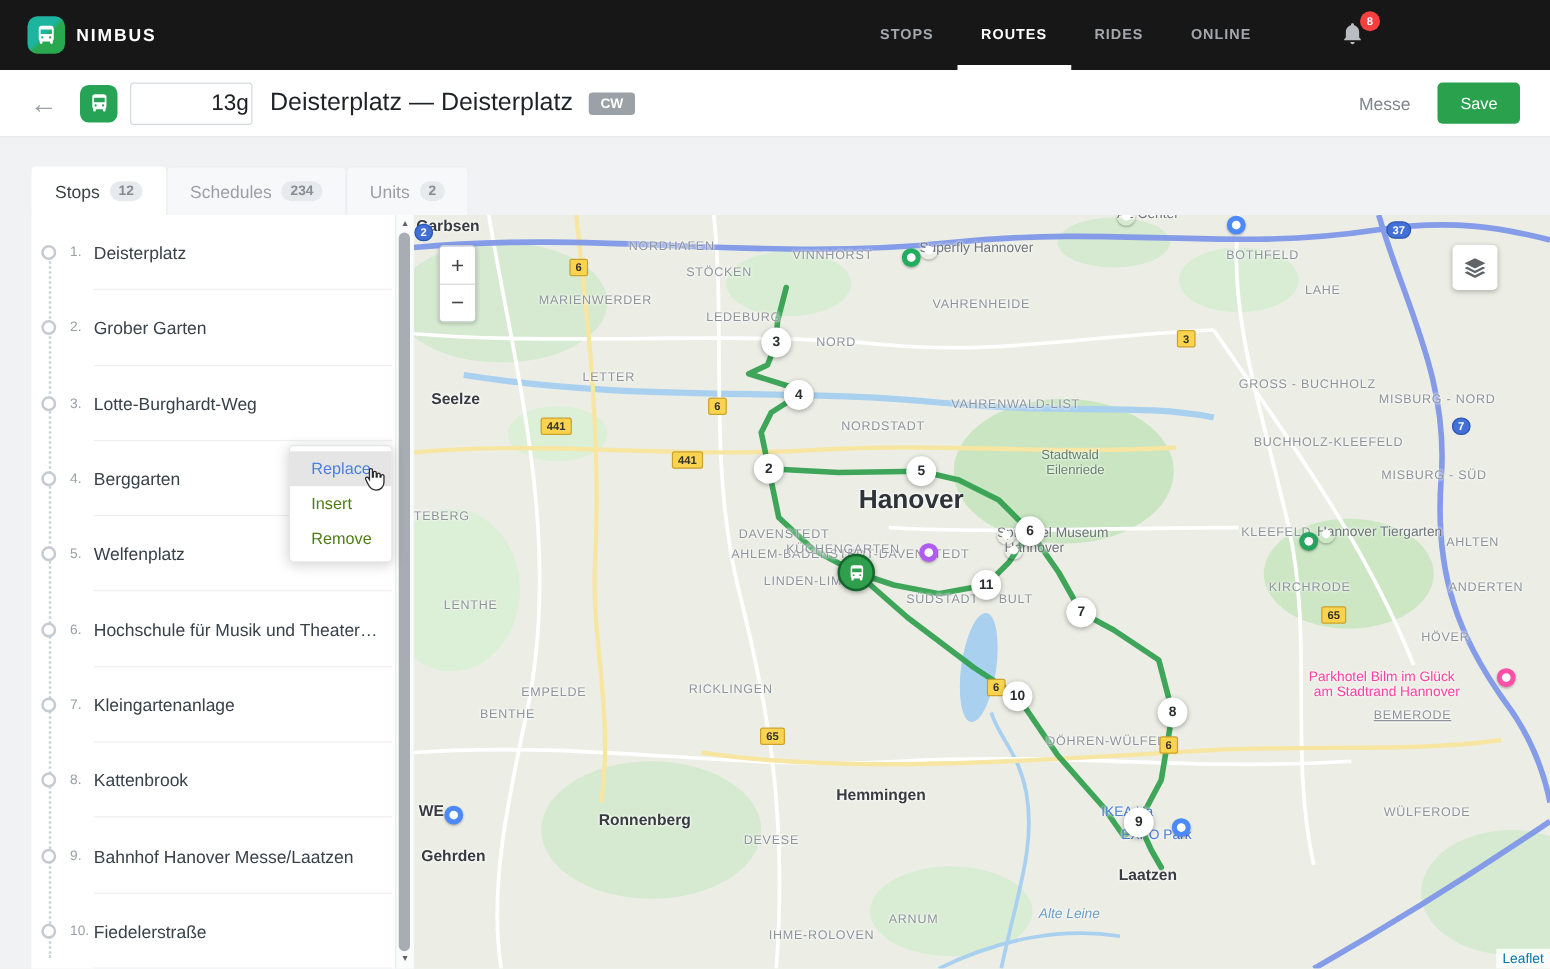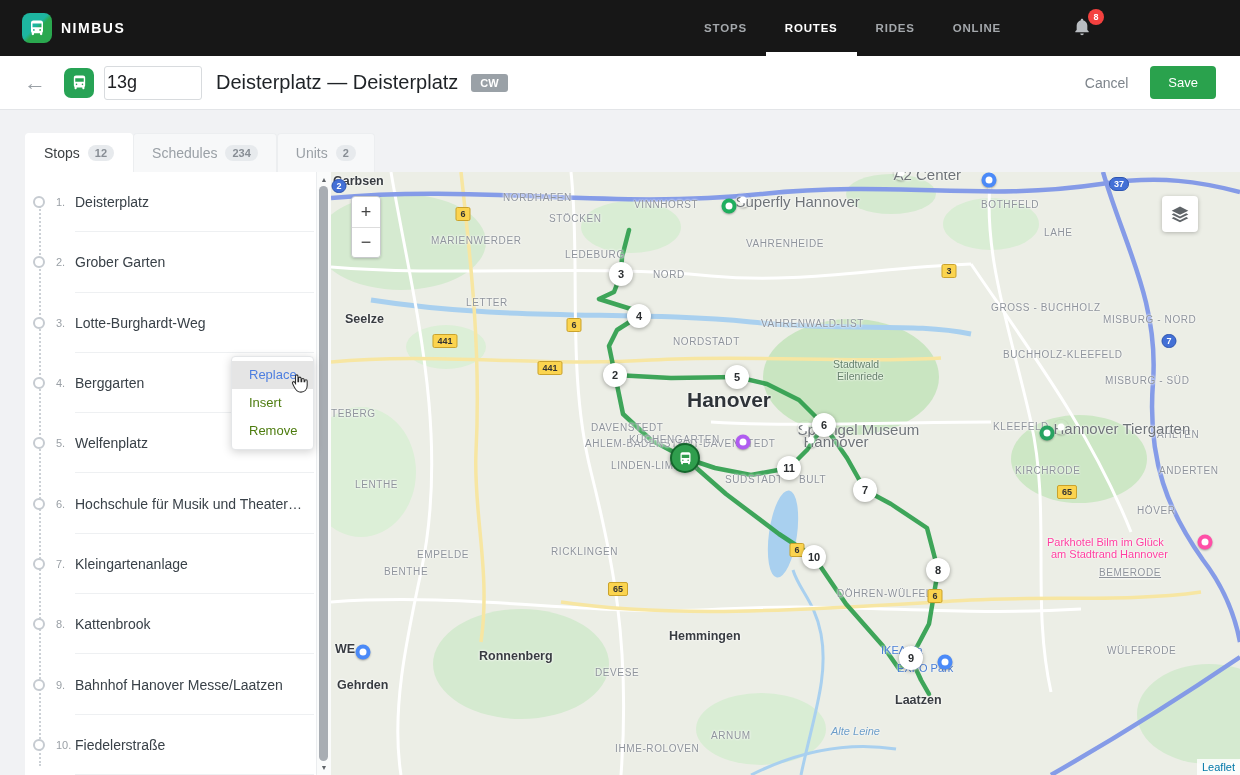--- a/index.html
+++ b/index.html
@@ -27,21 +27,21 @@
                 font-size:9px; font-weight:bold; width:16px; height:16px; border-radius:50%;
                 display:flex; align-items:center; justify-content:center; }
 
   
   .header { position:absolute; top:56px; left:0; right:0; height:54px; background:#fff;
             border-bottom:1px solid #e3e5e8; display:flex; align-items:center; padding:0 24px; z-index:40; }
   .back { color:#9aa0a6; font-size:22px; margin-right:18px; cursor:pointer; line-height:1; }
   .route-type-btn { width:30px; height:30px; border-radius:7px; background:#27a355;
                     display:flex; align-items:center; justify-content:center; margin-right:10px; cursor:pointer; }
   .route-number { width:98px; height:34px; border:1px solid #d8dbde; border-radius:3px;
-                  text-align:left; font-size:18px; color:#202124; font-family:inherit; outline:none; }
+                  text-align:right; font-size:18px; color:#202124; font-family:inherit; outline:none; }
   .title { font-size:20px; color:#1f2327; margin:0 0 0 14px; font-weight:normal; }
   .cw-badge { background:#9aa1a7; color:#fff; font-size:11px; font-weight:bold;
               padding:3px 9px; border-radius:3px; margin-left:13px; }
   .spacer { flex:1; }
   .cancel { color:#7d848b; font-size:14px; margin-right:22px; cursor:pointer; }
   .save { background:#2aa24d; color:#fff; border:none; border-radius:4px; font-size:13px;
           padding:9px 18px; cursor:pointer; font-family:inherit; }
 
   
   .tabs { position:absolute; top:133px; left:25px; display:flex; z-index:20; }
@@ -86,21 +86,21 @@
   .map { position:absolute; top:172px; left:331px; width:909px; height:603px;
          overflow:hidden; background:#eceee6; z-index:5; cursor:grab; }
   .decor { position:absolute; left:0; top:0; z-index:1; }
   .route-layer { position:absolute; left:0; top:0; z-index:2; }
   .map-label { position:absolute; white-space:nowrap; z-index:3;
                text-shadow:0 0 2px #fff, 0 0 3px #fff; }
   .map-label.area  { font-size:10px; color:#8f949c; letter-spacing:.6px; }
   .map-label.town  { font-size:12.5px; color:#383c41; font-weight:bold; }
   .map-label.city  { font-size:21px; color:#2e3338; font-weight:bold; }
   .map-label.forest{ font-size:10.5px; color:#65806a; }
-  .map-label.poi   { font-size:15px; color:#6f7479; }
+  .map-label.poi   { font-size:11px; color:#6f7479; }
   .map-label.pink  { font-size:11px; color:#ff3fa0; }
   .map-label.blue  { font-size:11px; color:#4a7fd6; }
   .map-label.water { font-size:11px; color:#6d9ec9; font-style:italic; }
   .road-badge { position:absolute; z-index:3; font-size:9px; font-weight:bold;
                 transform:translate(-50%,-50%); padding:1px 4px; border-radius:2px; }
   .road-badge.yellow { background:#fbd44f; border:1px solid #caa22c; color:#333; }
   .road-badge.blue { background:#4370d6; border:1px solid #2d55b0; color:#fff; border-radius:7px; }
   .poi { position:absolute; width:15px; height:15px; border-radius:50%; z-index:4;
          transform:translate(-50%,-50%); box-shadow:0 1px 2px rgba(0,0,0,.3); }
   .poi::after { content:""; position:absolute; left:4px; top:4px; right:4px; bottom:4px;
@@ -155,21 +155,21 @@
   <span class="back">←</span>
   <div class="route-type-btn">
     <svg width="17" height="17" viewBox="0 0 24 24" fill="#fff">
         <path d="M4 5c0-1.7 1.3-3 3-3h10c1.7 0 3 1.3 3 3v11c0 .9-.4 1.7-1 2.2V20c0 .8-.7 1.5-1.5 1.5S16 20.8 16 20v-1H8v1c0 .8-.7 1.5-1.5 1.5S5 20.8 5 20v-1.8c-.6-.5-1-1.3-1-2.2V5zm2 1v5h12V6H6zm1.8 9.8c.7 0 1.2-.5 1.2-1.2s-.5-1.2-1.2-1.2-1.2.5-1.2 1.2.5 1.2 1.2 1.2zm8.4 0c.7 0 1.2-.5 1.2-1.2s-.5-1.2-1.2-1.2-1.2.5-1.2 1.2.5 1.2 1.2 1.2z"></path>
       </svg>
   </div>
   <input class="route-number" value="13g" style="">
   <h1 class="title">Deisterplatz — Deisterplatz</h1>
   <span class="cw-badge">CW</span>
   <div class="spacer"></div>
-  <a class="cancel">Cancel</a>
+  <a class="cancel">Messe</a>
   <button class="save">Save</button>
 </div>
 
 <div class="tabs">
   <div class="tab active">
       <span class="tab-label">Stops</span>
       <span class="tab-count">12</span>
     </div>
     <div class="tab">
       <span class="tab-label">Schedules</span>

